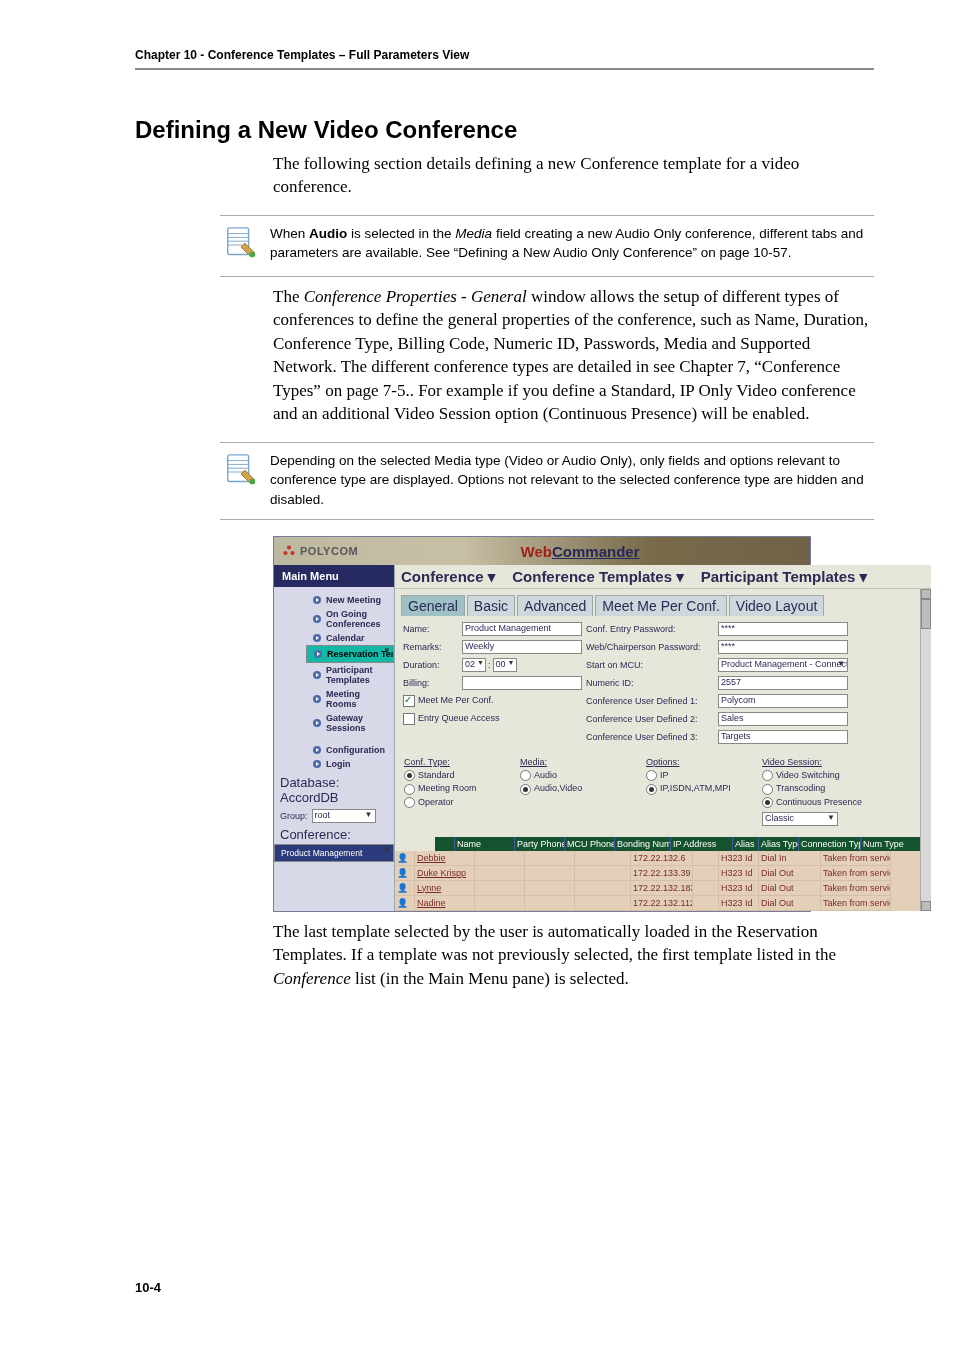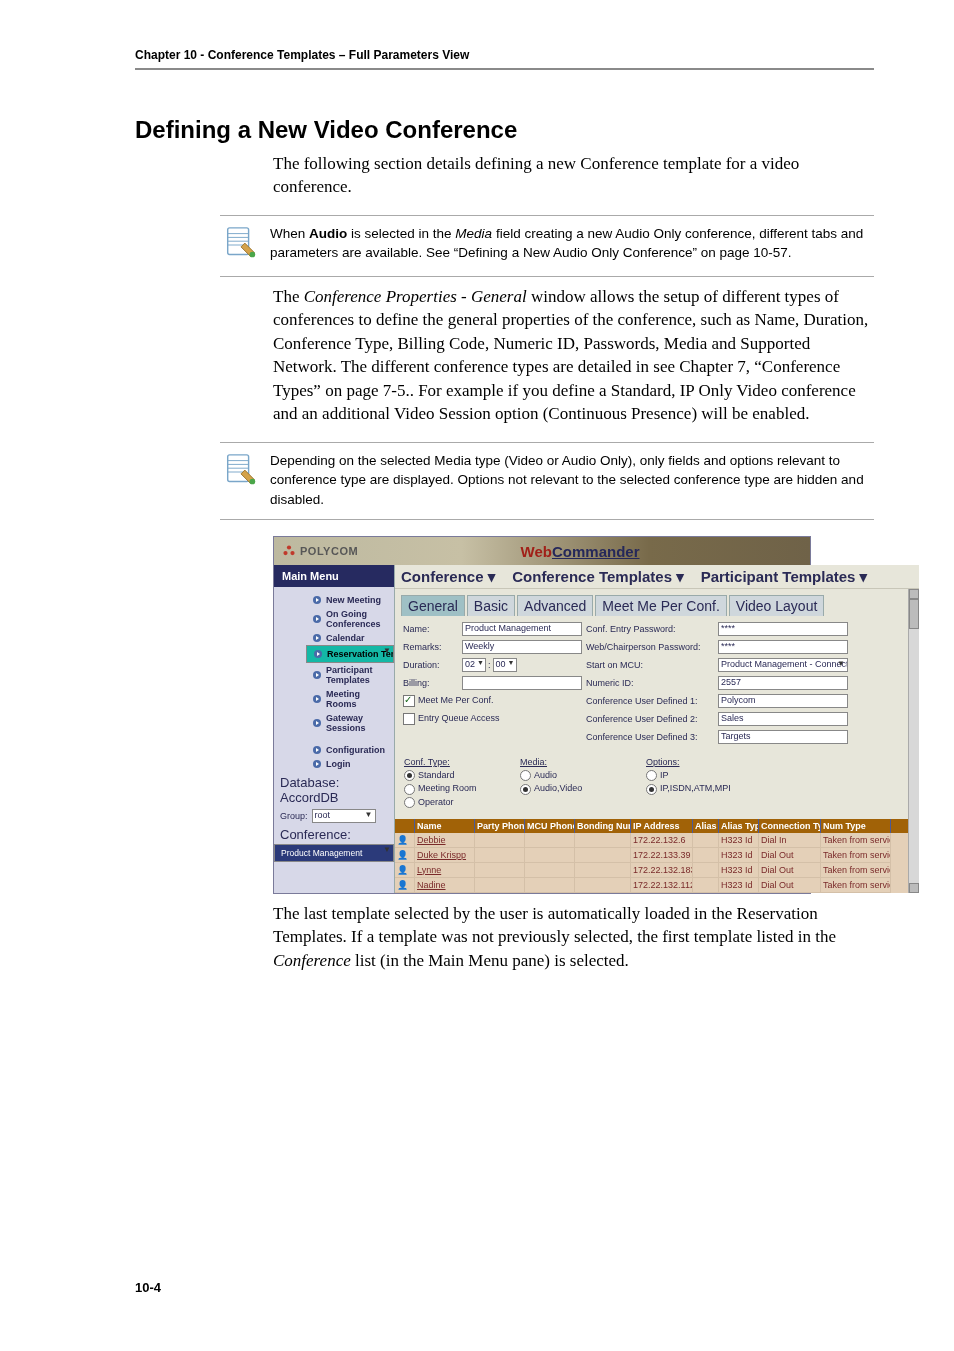--- a/index.html
+++ b/index.html
@@ -44,21 +44,21 @@
   .group-box{border:1px solid transparent;}
   .group-title{text-decoration:underline;color:#2a2a55;margin-bottom:3px;}
   .group-box label{display:block;margin-bottom:2px;cursor:default;}
   .nav-item{display:flex;align-items:center;gap:4px;padding:2px 6px;font-size:9px;color:#2a2a55;cursor:pointer;}
   .nav-item.sel{background:#14b8a6;color:#000;}
   .nav-bullet{width:10px;height:10px;display:inline-block;}
   .nav-bullet svg{width:10px;height:10px;display:block;}
   .left-section{padding:6px 0 2px 0;margin-left:32px;}
   .left-label{display:block;font-size:13px;color:#2a2a55;padding:2px 6px;}
   .table-area{font-size:9px;}
-  .thead{display:grid;grid-template-columns:20px 60px 50px 50px 56px 62px 26px 40px 62px 70px;background:#a16207;color:#fff;font-weight:bold;}
+  .thead{display:grid;grid-template-columns:20px 60px 50px 50px 56px 62px 26px 40px 62px 70px;background:#14532d;color:#fff;font-weight:normal;margin-left:40px;}
   .thead div{padding:2px 2px;white-space:nowrap;overflow:hidden;border-right:1px solid #4a5a9a;}
   .trow{display:grid;grid-template-columns:20px 60px 50px 50px 56px 62px 26px 40px 62px 70px;background:#e4d0b8;}
   .trow div{padding:2px 2px;white-space:nowrap;overflow:hidden;color:#7a2a2a;border-right:1px solid #d4c0a8;border-bottom:1px solid #d4c0a8;}
   .trow .ic{color:#333;}
   .scrollbar-v{position:absolute;right:0;top:24px;bottom:0;width:10px;background:#d8d8d8;border-left:1px solid #aaa;}
   .scroll-thumb{position:absolute;left:0;width:10px;background:#bcbcbc;border:1px solid #888;box-sizing:border-box;}
   .dur-row{display:flex;gap:2px;align-items:center;}
   .tiny-sel{background:#fff;border:1px solid #888;height:12px;font-size:9px;padding:0 10px 0 2px;position:relative;}
   .tiny-sel::after{content:"▼";position:absolute;right:1px;top:0;font-size:7px;color:#333;}
 </style>
@@ -272,20 +272,21 @@
         <div class="group-box" id="gb-media">
               <div class="group-title">Media:</div>
               <label><span class="radio"></span>Audio</label>
               <label><span class="radio on"></span>Audio,Video</label>
             </div>
         <div class="group-box" id="gb-net">
               <div class="group-title">Options:</div>
               <label><span class="radio"></span>IP</label>
               <label><span class="radio on"></span>IP,ISDN,ATM,MPI</label>
             </div>
+        <div class="group-box" id="gb-video"><div class="group-title">Video Session:</div><label><span class="radio"></span>Video Switching</label><label><span class="radio"></span>Transcoding</label><label><span class="radio on"></span>Continuous Presence</label><span class="sel" style="display:inline-block;width:60px;margin-top:2px">Classic</span></div>
       </div>
 
       <div class="table-area">
         <div class="thead" id="thead">
               <div></div>
               <div>Name</div>
               <div>Party Phones</div>
               <div>MCU Phones</div>
               <div>Bonding Number</div>
               <div>IP Address</div>

